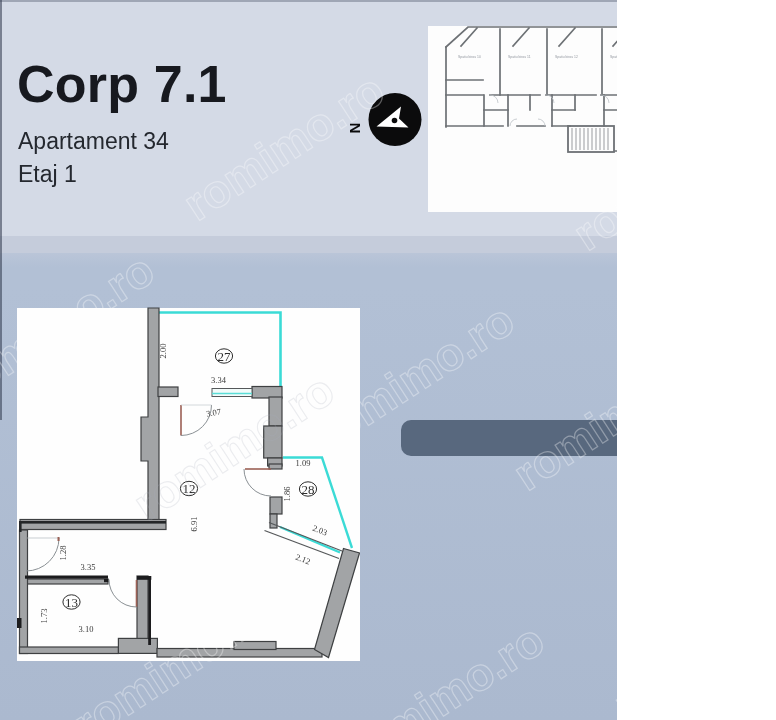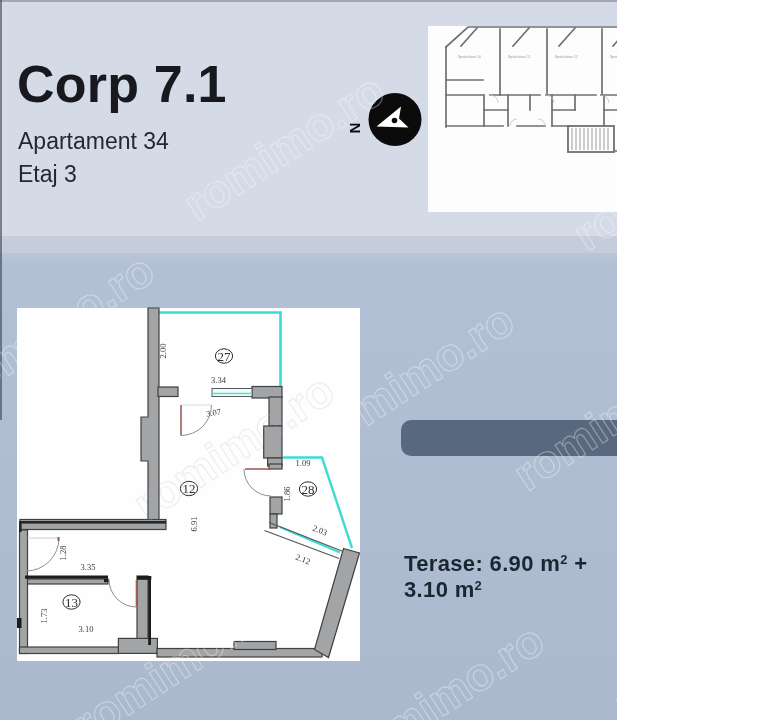--- a/index.html
+++ b/index.html
@@ -20,21 +20,21 @@
   <div class="abs" style="left:0;top:253px;width:776px;height:14px;background:linear-gradient(to bottom,#bac5d8,#b2c0d5);"></div>
 
   <div class="abs" style="left:0;top:0;width:776px;height:2px;background:rgba(60,70,90,0.35);"></div>
 
   <div class="abs" style="left:0;top:0;width:2px;height:420px;background:rgba(45,55,75,0.55);"></div>
 
   <div class="abs" style="left:17px;top:54px;font-size:52px;font-weight:700;color:#17191f;letter-spacing:0.2px;">Corp 7.1</div>
 
   <div class="abs" style="left:18px;top:128px;font-size:23px;font-weight:400;color:#24282f;">Apartament 34</div>
 
-  <div class="abs" style="left:18px;top:161px;font-size:23px;font-weight:400;color:#24282f;">Etaj 3</div>
+  <div class="abs" style="left:18px;top:161px;font-size:23px;font-weight:400;color:#24282f;">Etaj 1</div>
 
   <svg class="abs" style="left:340px;top:85px;" width="95" height="70" viewBox="340 85 95 70">
 
     <circle cx="395" cy="119.5" r="26.5" fill="#0b0b0c"></circle>
 
     <path d="M376.5,126.5 L401,106.5 L399,118.5 L408.5,127.5 Z" fill="#ffffff"></path>
     <circle cx="394.5" cy="120.5" r="2.8" fill="#0b0b0c"></circle>
 
     <text x="356" y="128" font-family="Liberation Sans, sans-serif" font-size="15" font-weight="700" fill="#0b0b0c" transform="rotate(-90 356 128)" text-anchor="middle" dominant-baseline="middle">N</text>
   </svg>
@@ -249,21 +249,20 @@
         <text x="47" y="616" transform="rotate(-90 47 616)" text-anchor="middle">1.73</text>
         <text x="86" y="632" text-anchor="middle">3.10</text>
       </g>
     </g>
   </svg>
 
 
   <div class="abs" style="left:401px;top:420px;width:350px;height:36px;background:#58687e;border-radius:10px;"></div>
 
 
-  <div class="abs" style="left:404px;top:551px;font-size:22px;font-weight:700;color:#1c2633;letter-spacing:0.35px;">Terase: 6.90 m<span style="font-size:13px;vertical-align:7px;">2</span> + 3.10 m<span style="font-size:13px;vertical-align:7px;">2</span></div>
 
 
   <div class="wm" style="left:170px;top:120px;">romimo.ro</div>
   <div class="wm" style="left:560px;top:150px;">romimo.ro</div>
   <div class="wm" style="left:-60px;top:300px;">romimo.ro</div>
   <div class="wm wmg" style="left:120px;top:420px;">romimo.ro</div>
   <div class="wm" style="left:300px;top:350px;">romimo.ro</div>
   <div class="wm" style="left:500px;top:390px;">romimo.ro</div>
   <div class="wm" style="left:60px;top:640px;">romimo.ro</div>
   <div class="wm" style="left:330px;top:670px;">romimo.ro</div>

